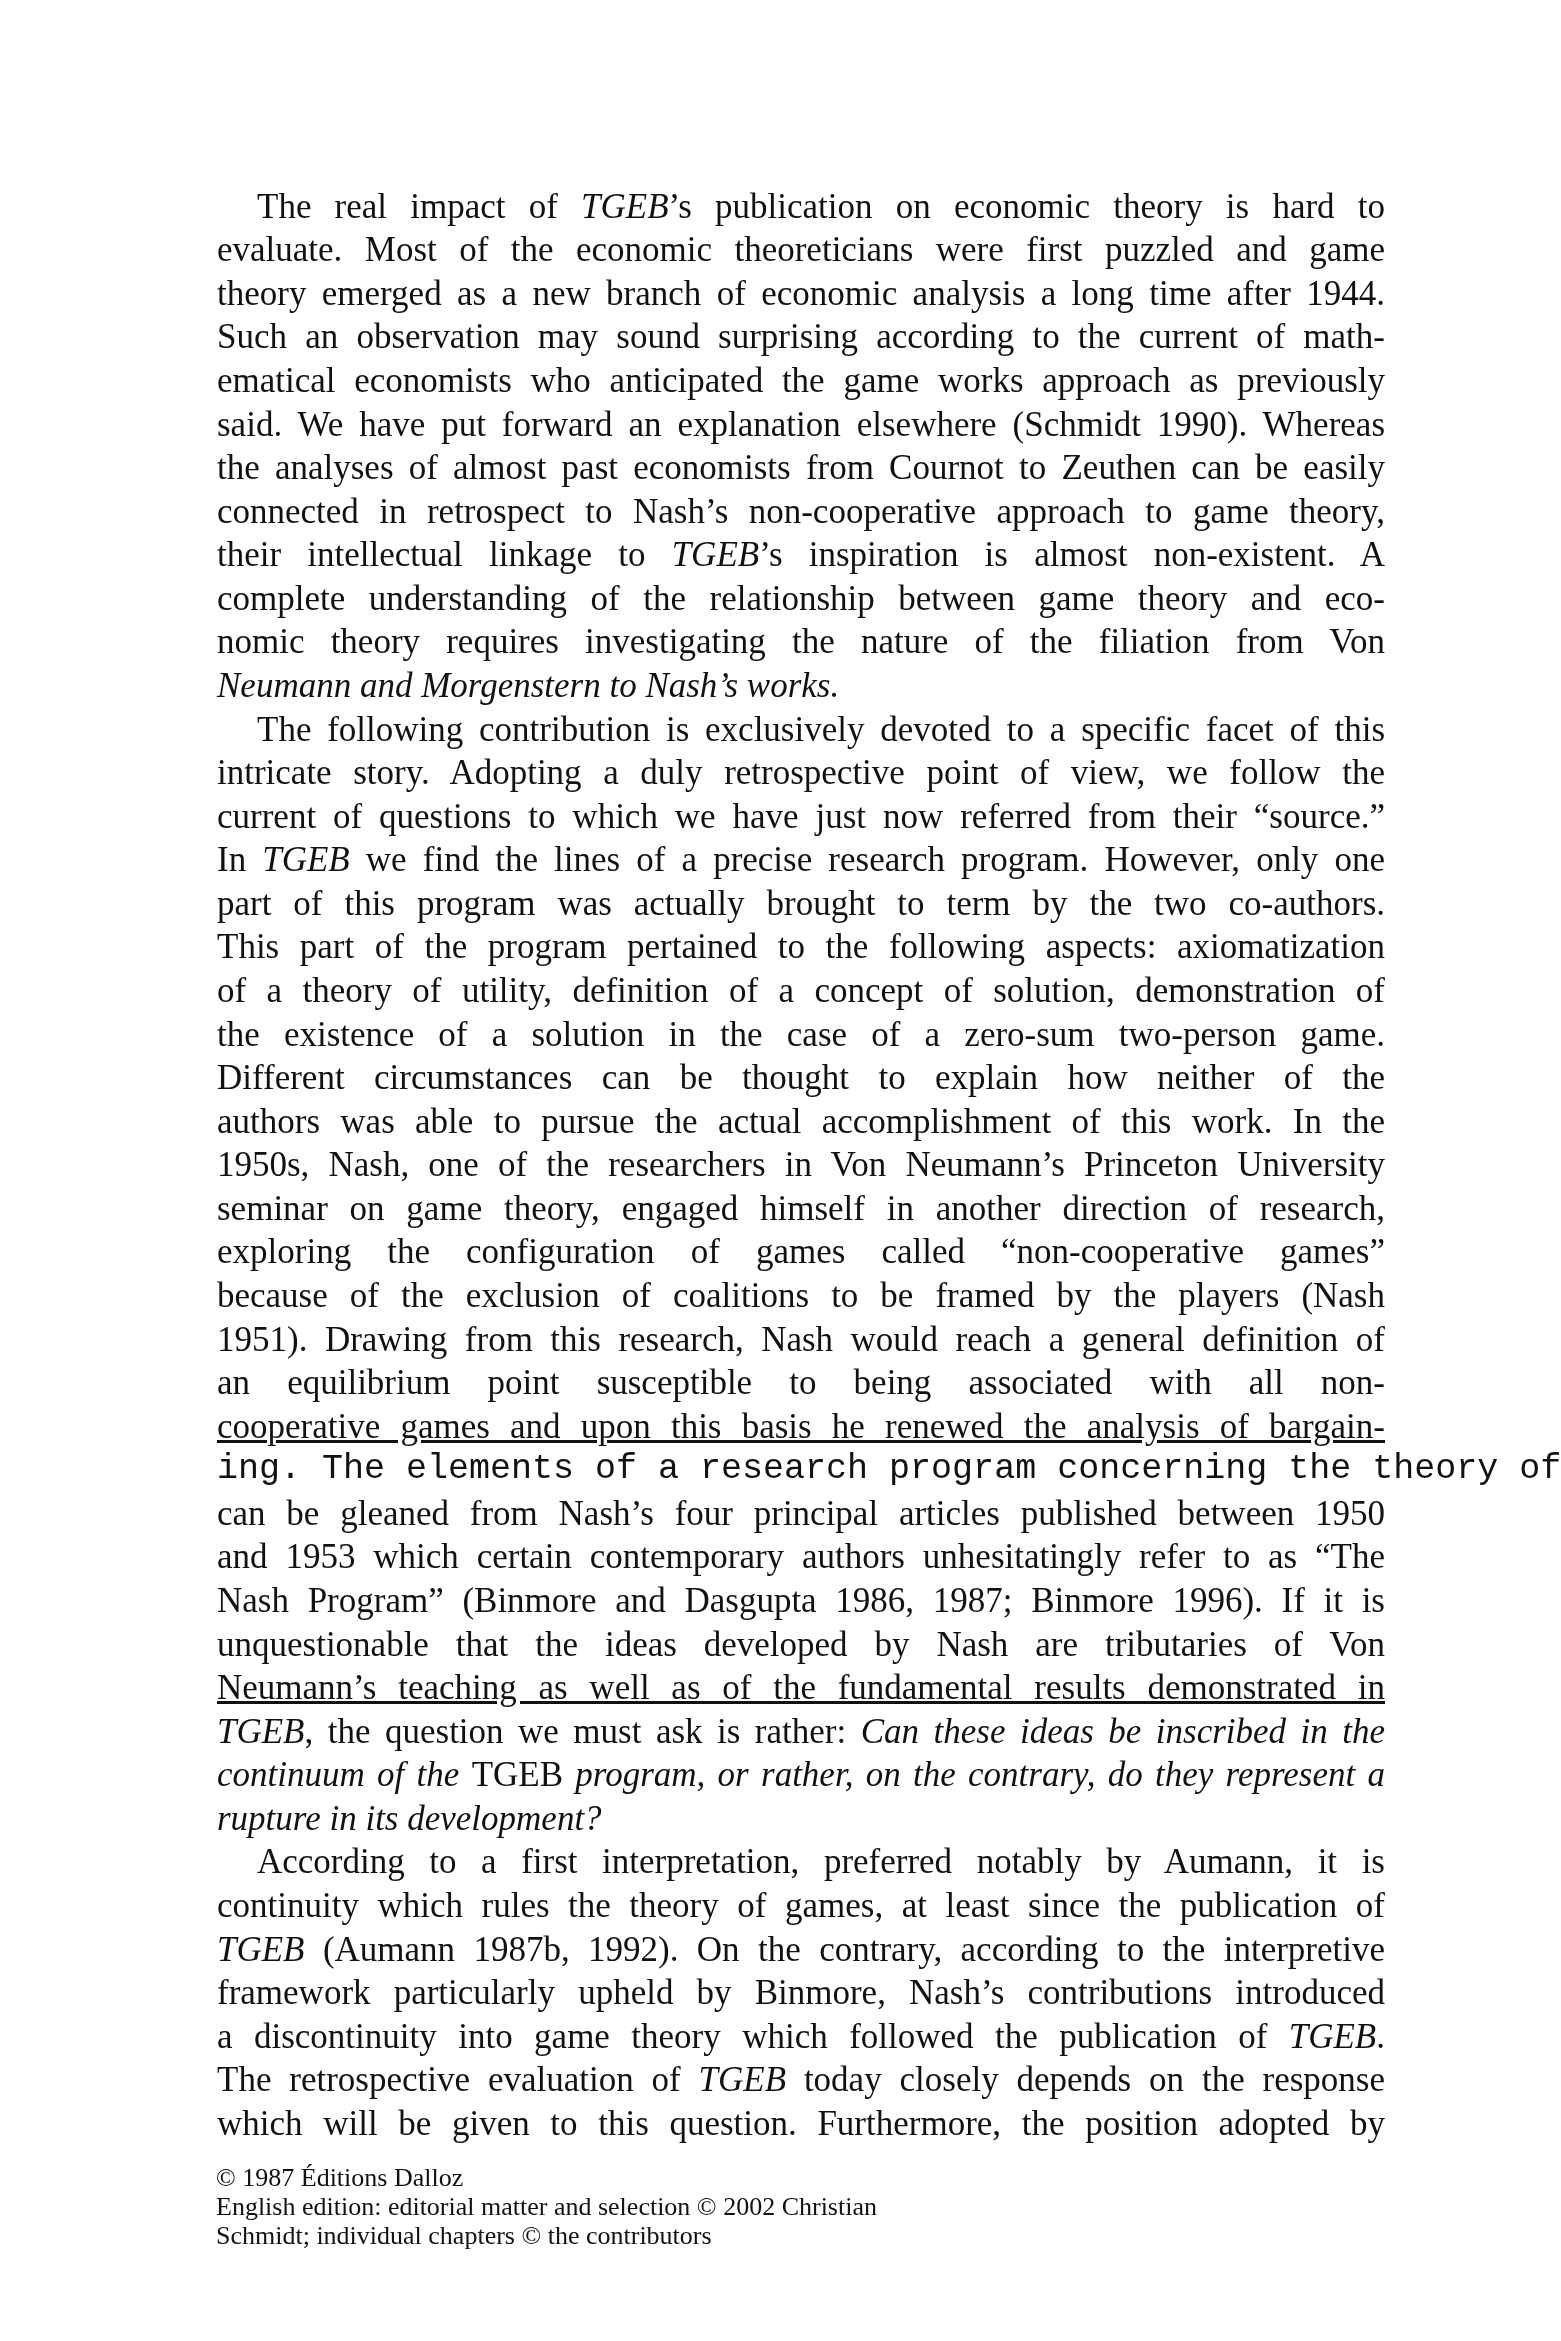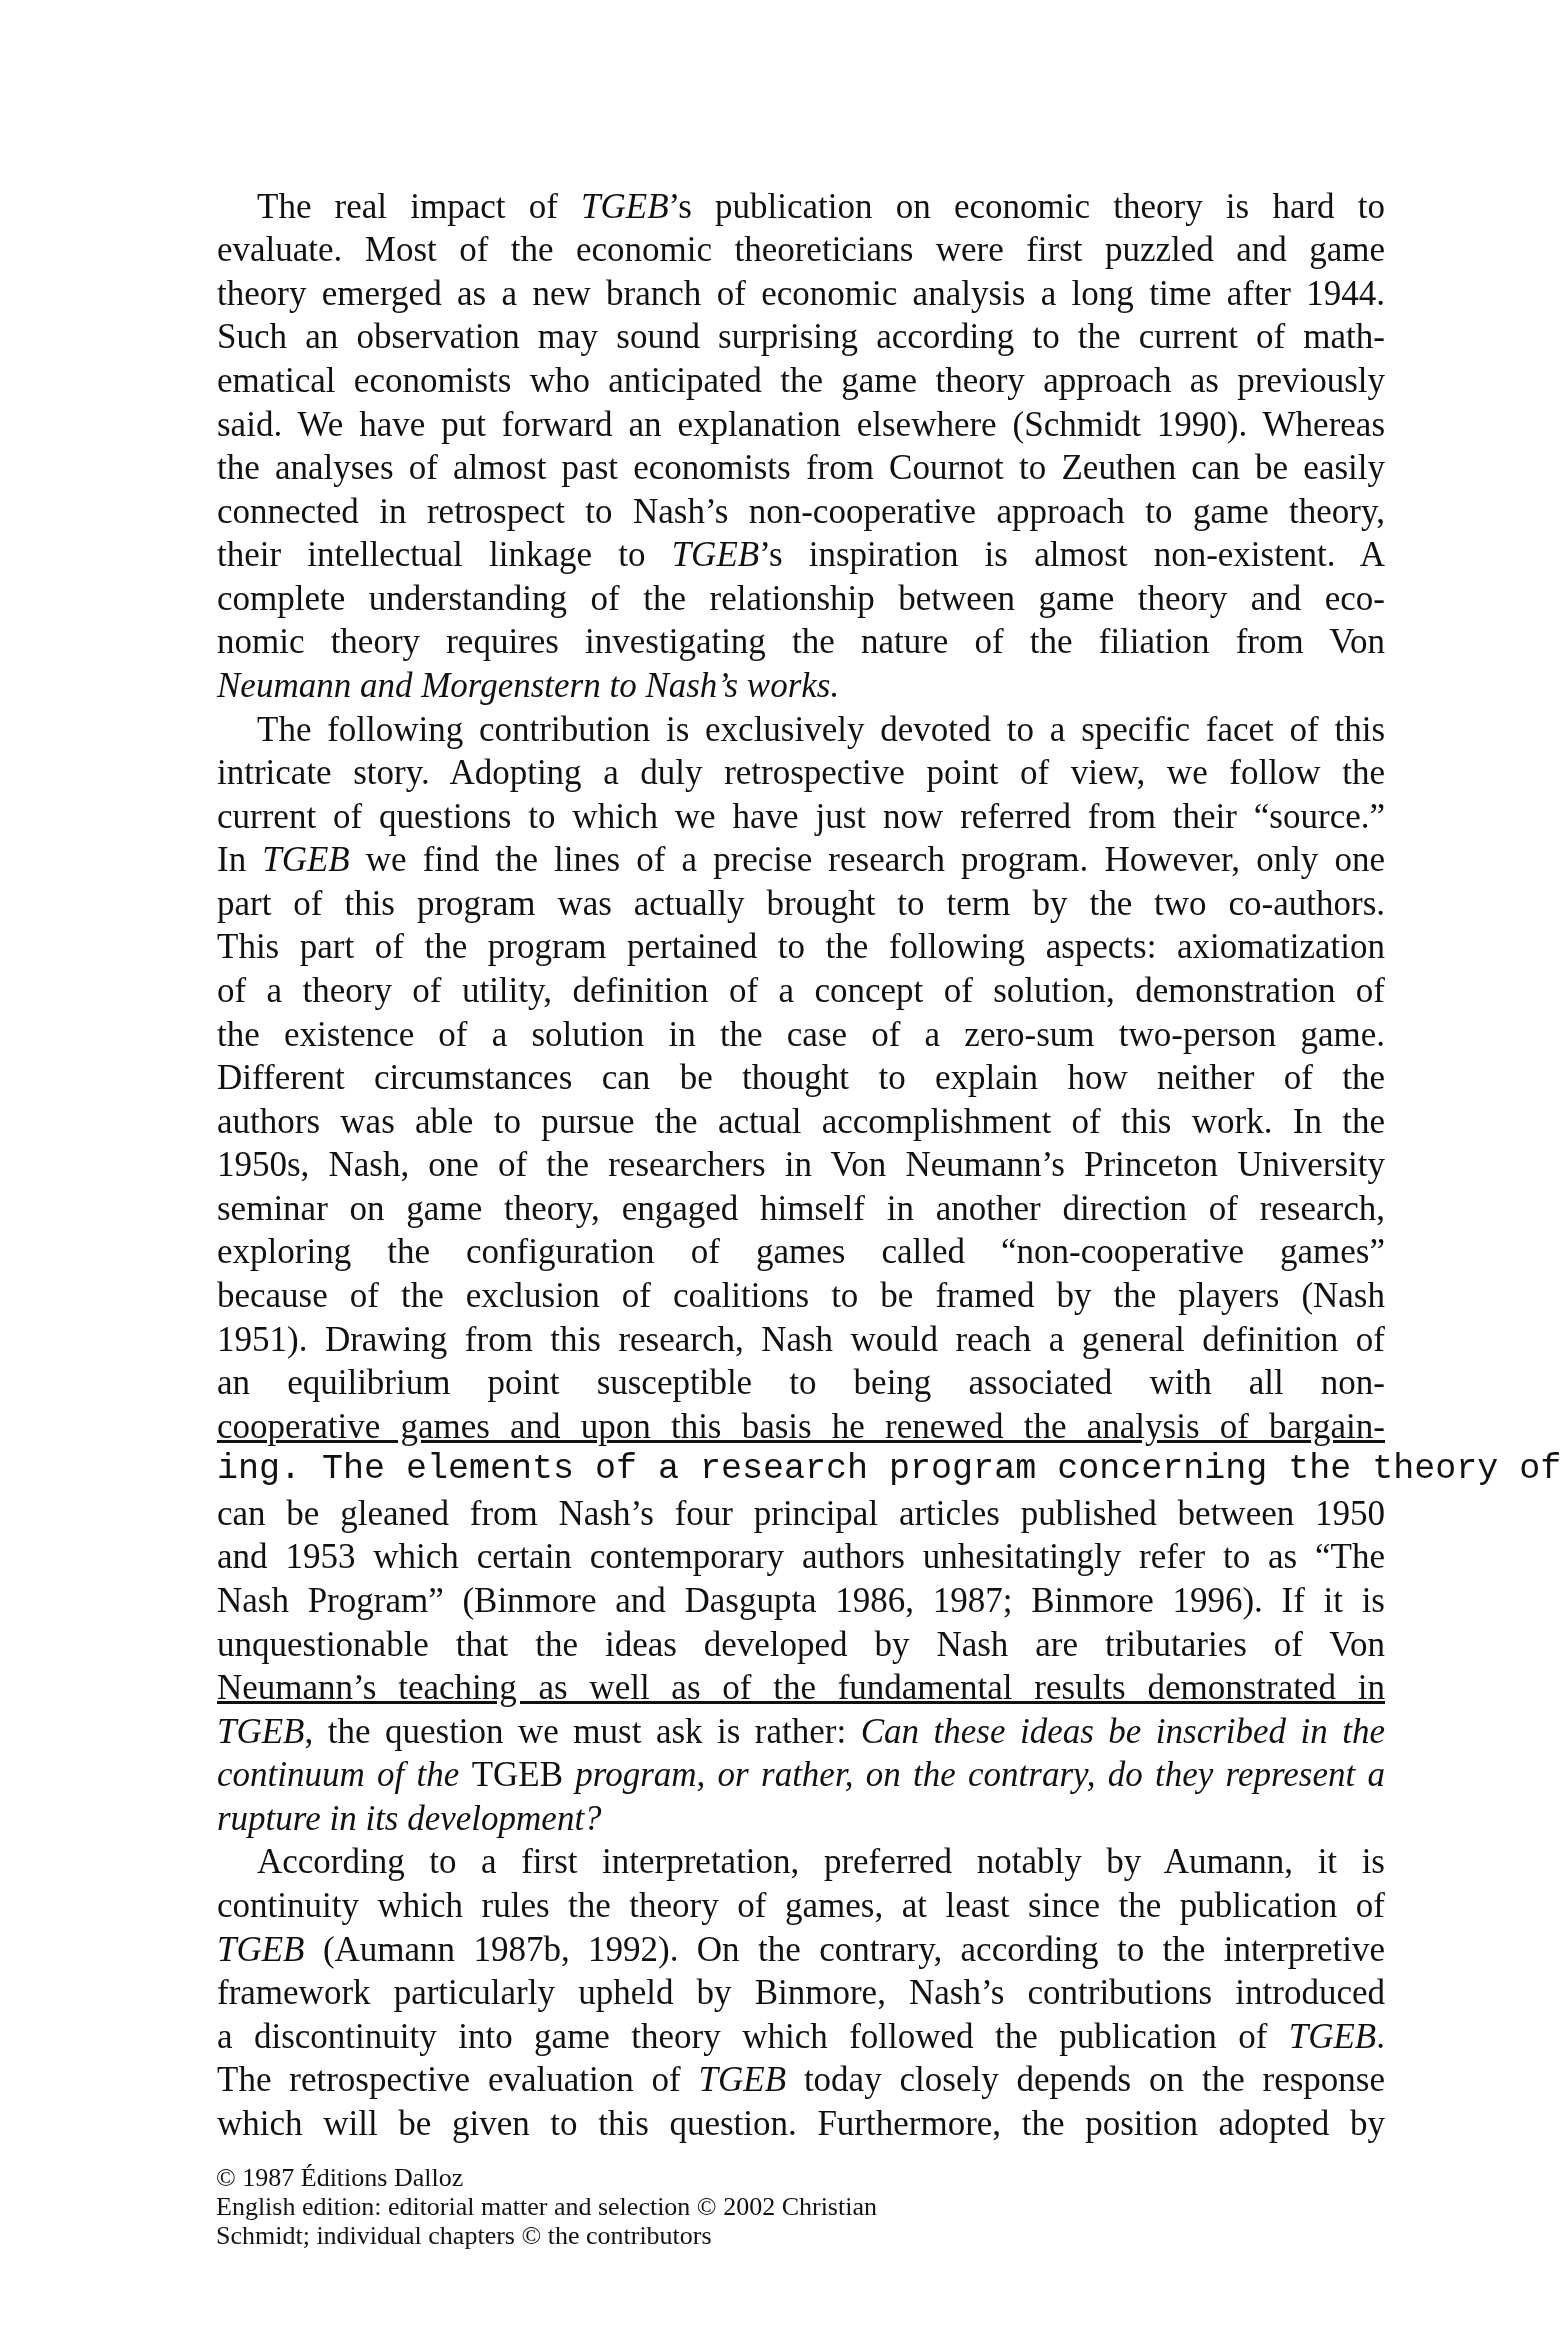--- a/index.html
+++ b/index.html
@@ -63,21 +63,21 @@
 </head>
 <body>
 
 <div class="page">
   <div class="body-text" id="body-text">
       <div>
         <div class="line indent" style="top: 185px;"><span>The real impact of </span><span class="it">TGEB</span><span>’s publication on economic theory is hard to</span></div>
         <div class="line" style="top: 228px;"><span>evaluate. Most of the economic theoreticians were first puzzled and game</span></div>
         <div class="line" style="top: 272px;"><span>theory emerged as a new branch of economic analysis a long time after 1944.</span></div>
         <div class="line" style="top: 315px;"><span>Such an observation may sound surprising according to the current of math-</span></div>
-        <div class="line" style="top: 359px;"><span>ematical economists who anticipated the game theory approach as previously</span></div>
+        <div class="line" style="top: 359px;"><span>ematical economists who anticipated the game works approach as previously</span></div>
         <div class="line" style="top: 403px;"><span>said. We have put forward an explanation elsewhere (Schmidt 1990). Whereas</span></div>
         <div class="line" style="top: 446px;"><span>the analyses of almost past economists from Cournot to Zeuthen can be easily</span></div>
         <div class="line" style="top: 490px;"><span>connected in retrospect to Nash’s non-cooperative approach to game theory,</span></div>
         <div class="line" style="top: 533px;"><span>their intellectual linkage to </span><span class="it">TGEB</span><span>’s inspiration is almost non-existent. A</span></div>
         <div class="line" style="top: 577px;"><span>complete understanding of the relationship between game theory and eco-</span></div>
         <div class="line" style="top: 620px;"><span>nomic theory requires investigating the nature of the filiation from Von</span></div>
         <div class="line last" style="top: 664px; font-style: italic;"><span>Neumann and Morgenstern to Nash’s works.</span></div>
       </div>
       <div>
         <div class="line indent" style="top: 708px;"><span>The following contribution is exclusively devoted to a specific facet of this</span></div>

